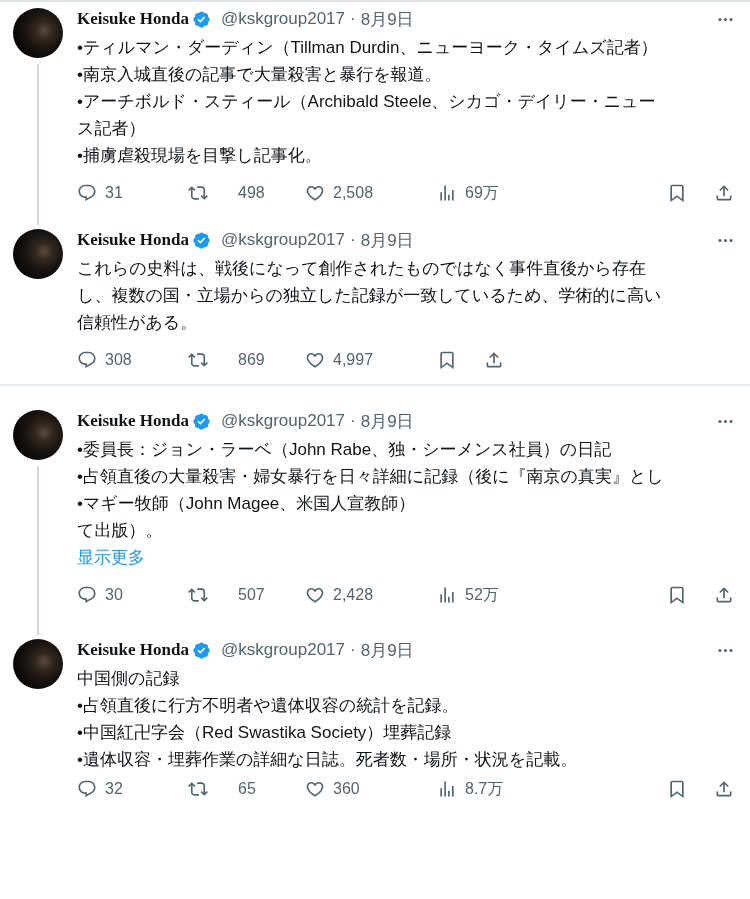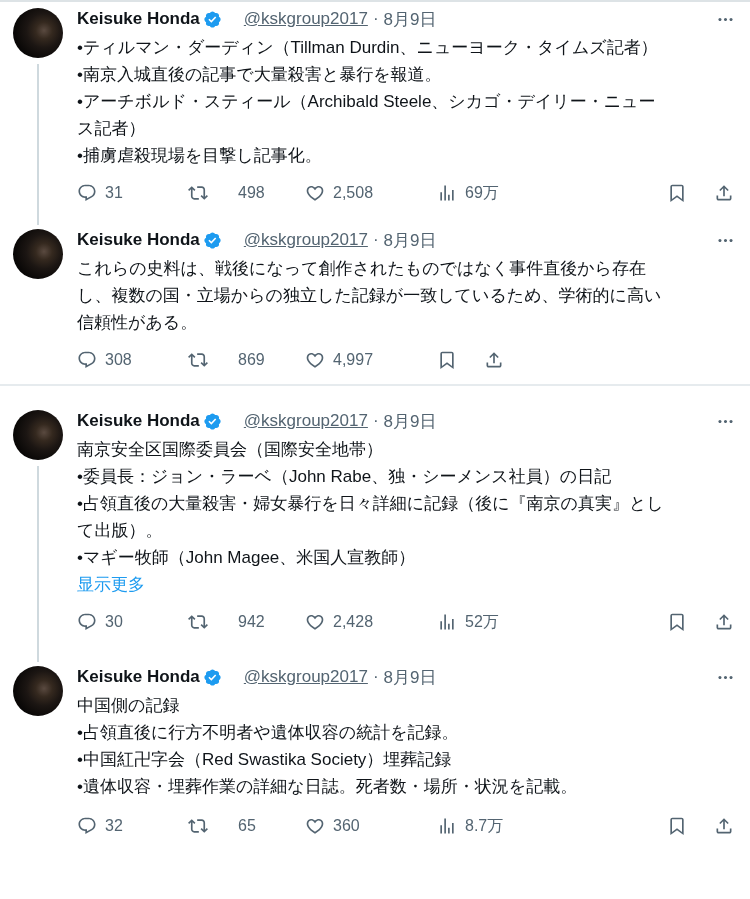--- a/index.html
+++ b/index.html
@@ -23,33 +23,33 @@
     width:50px; height:50px; border-radius:50%;
     background:
       radial-gradient(circle at 62% 45%, #5a4a40 0%, #35291f 20%, #1c1613 42%, #0a0807 70%, #000 100%);
   }
   .thread-below { position:absolute; left:24px; top:56px; width:2px; background:#cfd9de; }
   .t1 .thread-below { bottom:-8px; }
   .t3 .thread-below { bottom:-16px; }
   .thread-above { position:absolute; left:37px; top:0; width:2px; height:12px; background:#cfd9de; }
   .content { flex:1; min-width:0; }
   .header { display:flex; align-items:center; height:22px; }
-  .name { font-weight:700; font-size:17px; color:#0f1419; white-space:nowrap; }
+  .name { font-weight:700; font-size:17px; color:#0f1419; white-space:nowrap;font-family:Liberation Serif, serif; }
   .badge { display:inline-flex; margin-left:3px; }
   .badge svg { width:19px; height:19px; fill:#1d9bf0; }
-  .handle { margin-left:22px; color:#536471; font-size:17px; white-space:nowrap;text-decoration:underline; }
+  .handle { margin-left:10px; color:#536471; font-size:17px; white-space:nowrap; }
   .sep { margin:0 5px; color:#536471; font-size:17px; }
   .date { color:#536471; font-size:17px; white-space:nowrap; }
   .more { margin-left:auto; background:none; border:none; cursor:pointer; color:#536471; display:flex; align-items:center; }
   .more svg { width:19px; height:19px; fill:currentColor; }
   .body { margin-top:4px; font-size:17px; line-height:27px; color:#0f1419; }
   .line { min-height:27px; }
   .show-more { color:#1d9bf0; font-size:17px; line-height:27px; cursor:pointer; display:inline-block; }
   .actions { display:flex; align-items:center; margin-top:12px; height:24px; color:#536471; }
-  .t4 .actions { margin-top:14px; }
+  .t4 .actions { margin-top:4px; }
   .stat { display:flex; align-items:center; gap:8px; cursor:pointer; background:none; border:none; color:#536471; }
   .stat svg { width:20px; height:20px; fill:currentColor; flex-shrink:0; }
   .stat .count { font-size:16px; color:#536471; }
   .stat.replies { width:111px; }
   .stat.reposts { width:117px;gap:30px; }
   .stat.likes   { width:132px; }
   .stat.views   { flex:1;text-align:right; }
   .right-actions { display:flex; align-items:center; gap:27px; padding-right:1px; }
   .icon-btn { background:none; border:none; cursor:pointer; color:#536471; display:flex; align-items:center; }
   .icon-btn svg { width:20px; height:20px; fill:currentColor; }
@@ -221,39 +221,38 @@
         <span class="handle">@kskgroup2017</span>
         <span class="sep">·</span>
         <span class="date">8月9日</span>
         <button class="more">
             <svg viewBox="0 0 24 24">
               <use href="#p-more"></use>
             </svg>
           </button>
       </div>
       <div class="body">
-        <div class="line">南京安全区国際委員会（国際安全地帯）</div>
         <div class="line">•委員長：ジョン・ラーベ（John Rabe、独・シーメンス社員）の日記</div>
         <div class="line">•占領直後の大量殺害・婦女暴行を日々詳細に記録（後に『南京の真実』とし</div>
+        <div class="line">•マギー牧師（John Magee、米国人宣教師）</div>
         <div class="line">て出版）。</div>
-        <div class="line">•マギー牧師（John Magee、米国人宣教師）</div>
         <span class="show-more">显示更多</span>
       </div>
       <div class="actions">
         <button class="stat replies">
           <svg viewBox="0 0 24 24">
               <use href="#p-reply"></use>
             </svg>
           <span class="count">30</span>
         </button>
         <button class="stat reposts">
           <svg viewBox="0 0 24 24">
               <use href="#p-repost"></use>
             </svg>
-          <span class="count">942</span>
+          <span class="count">507</span>
         </button>
         <button class="stat likes">
           <svg viewBox="0 0 24 24">
               <use href="#p-like"></use>
             </svg>
           <span class="count">2,428</span>
         </button>
         <button class="stat views">
           <svg viewBox="0 0 24 24">
               <use href="#p-views"></use>

